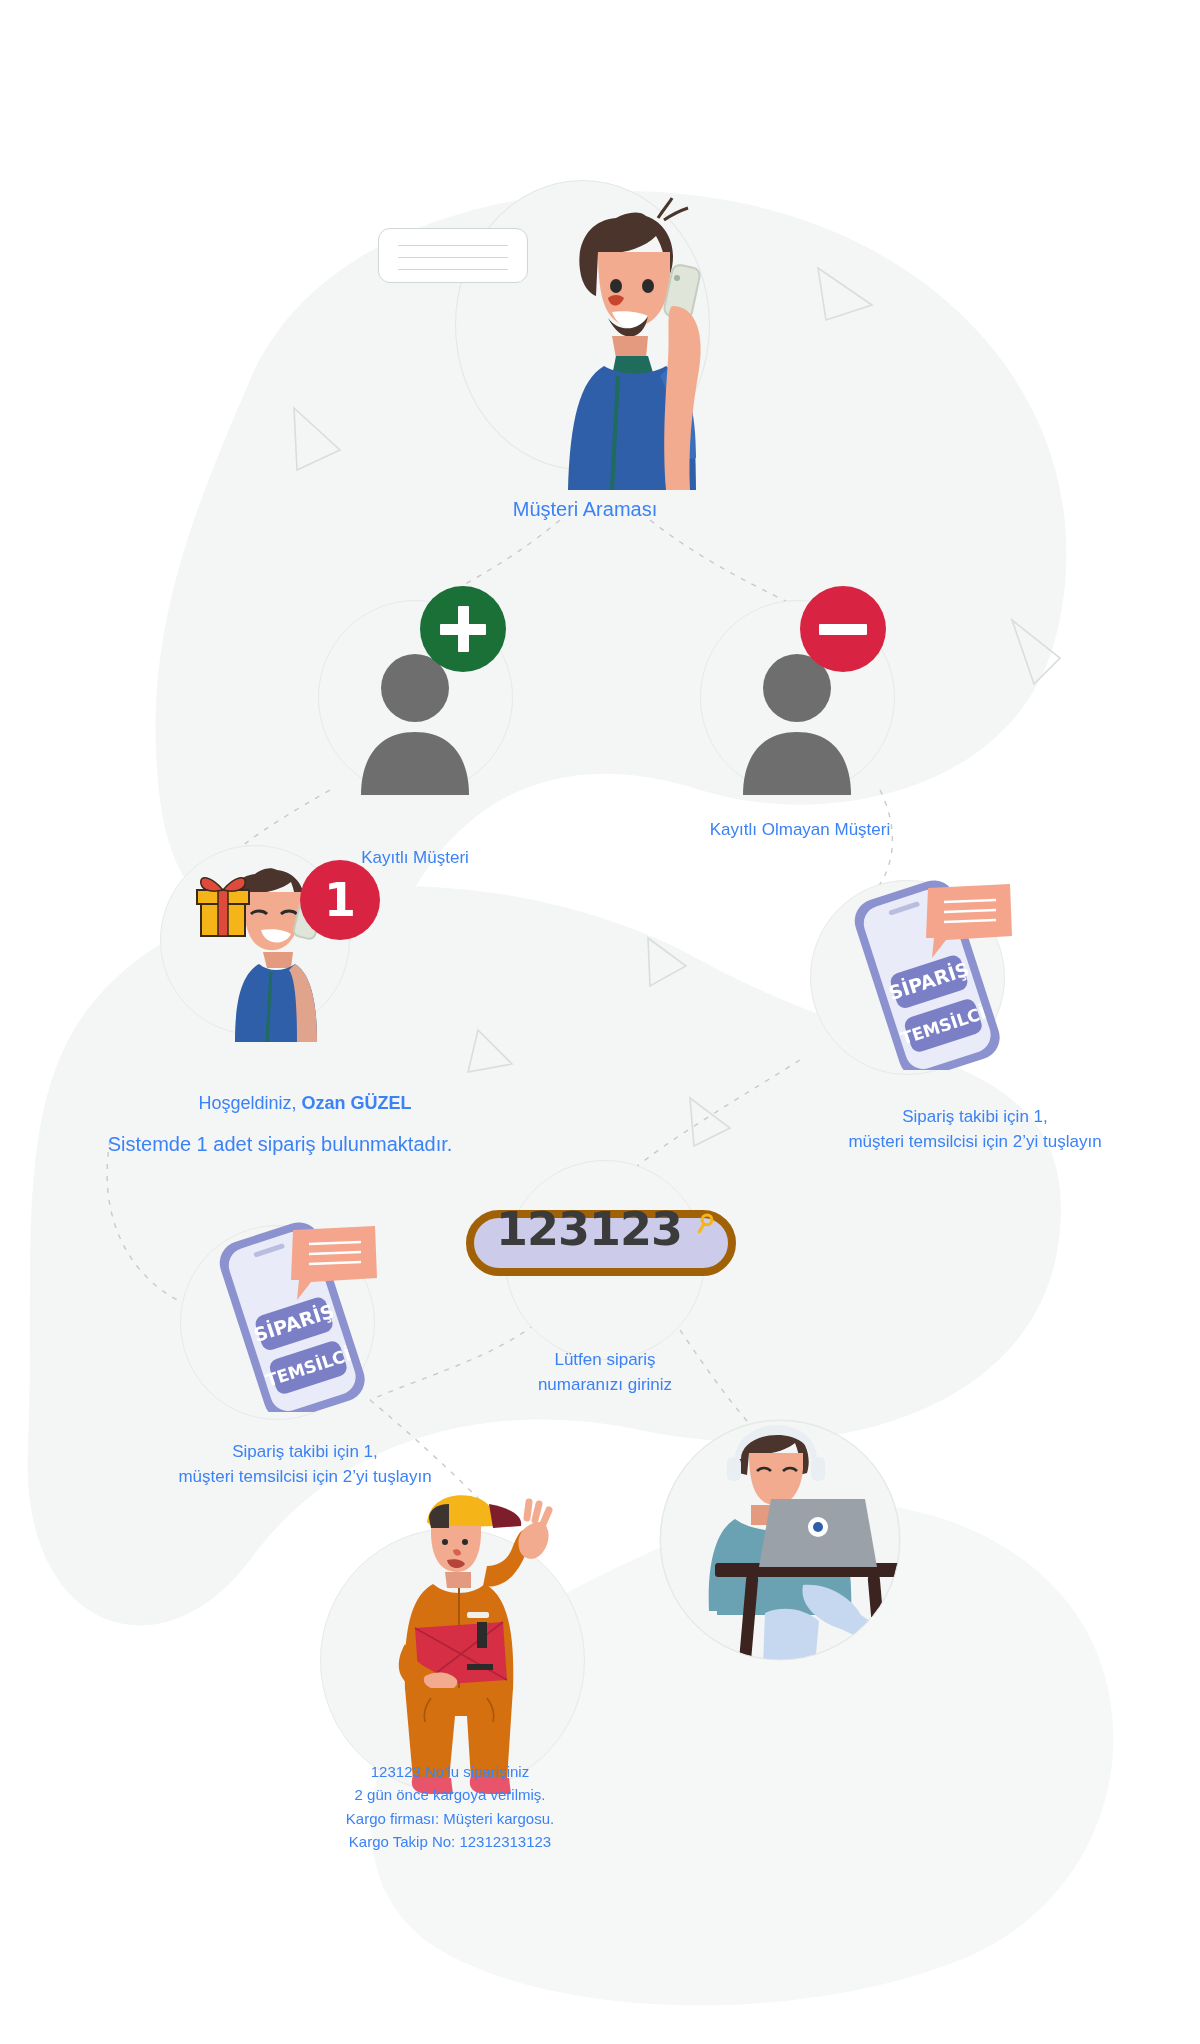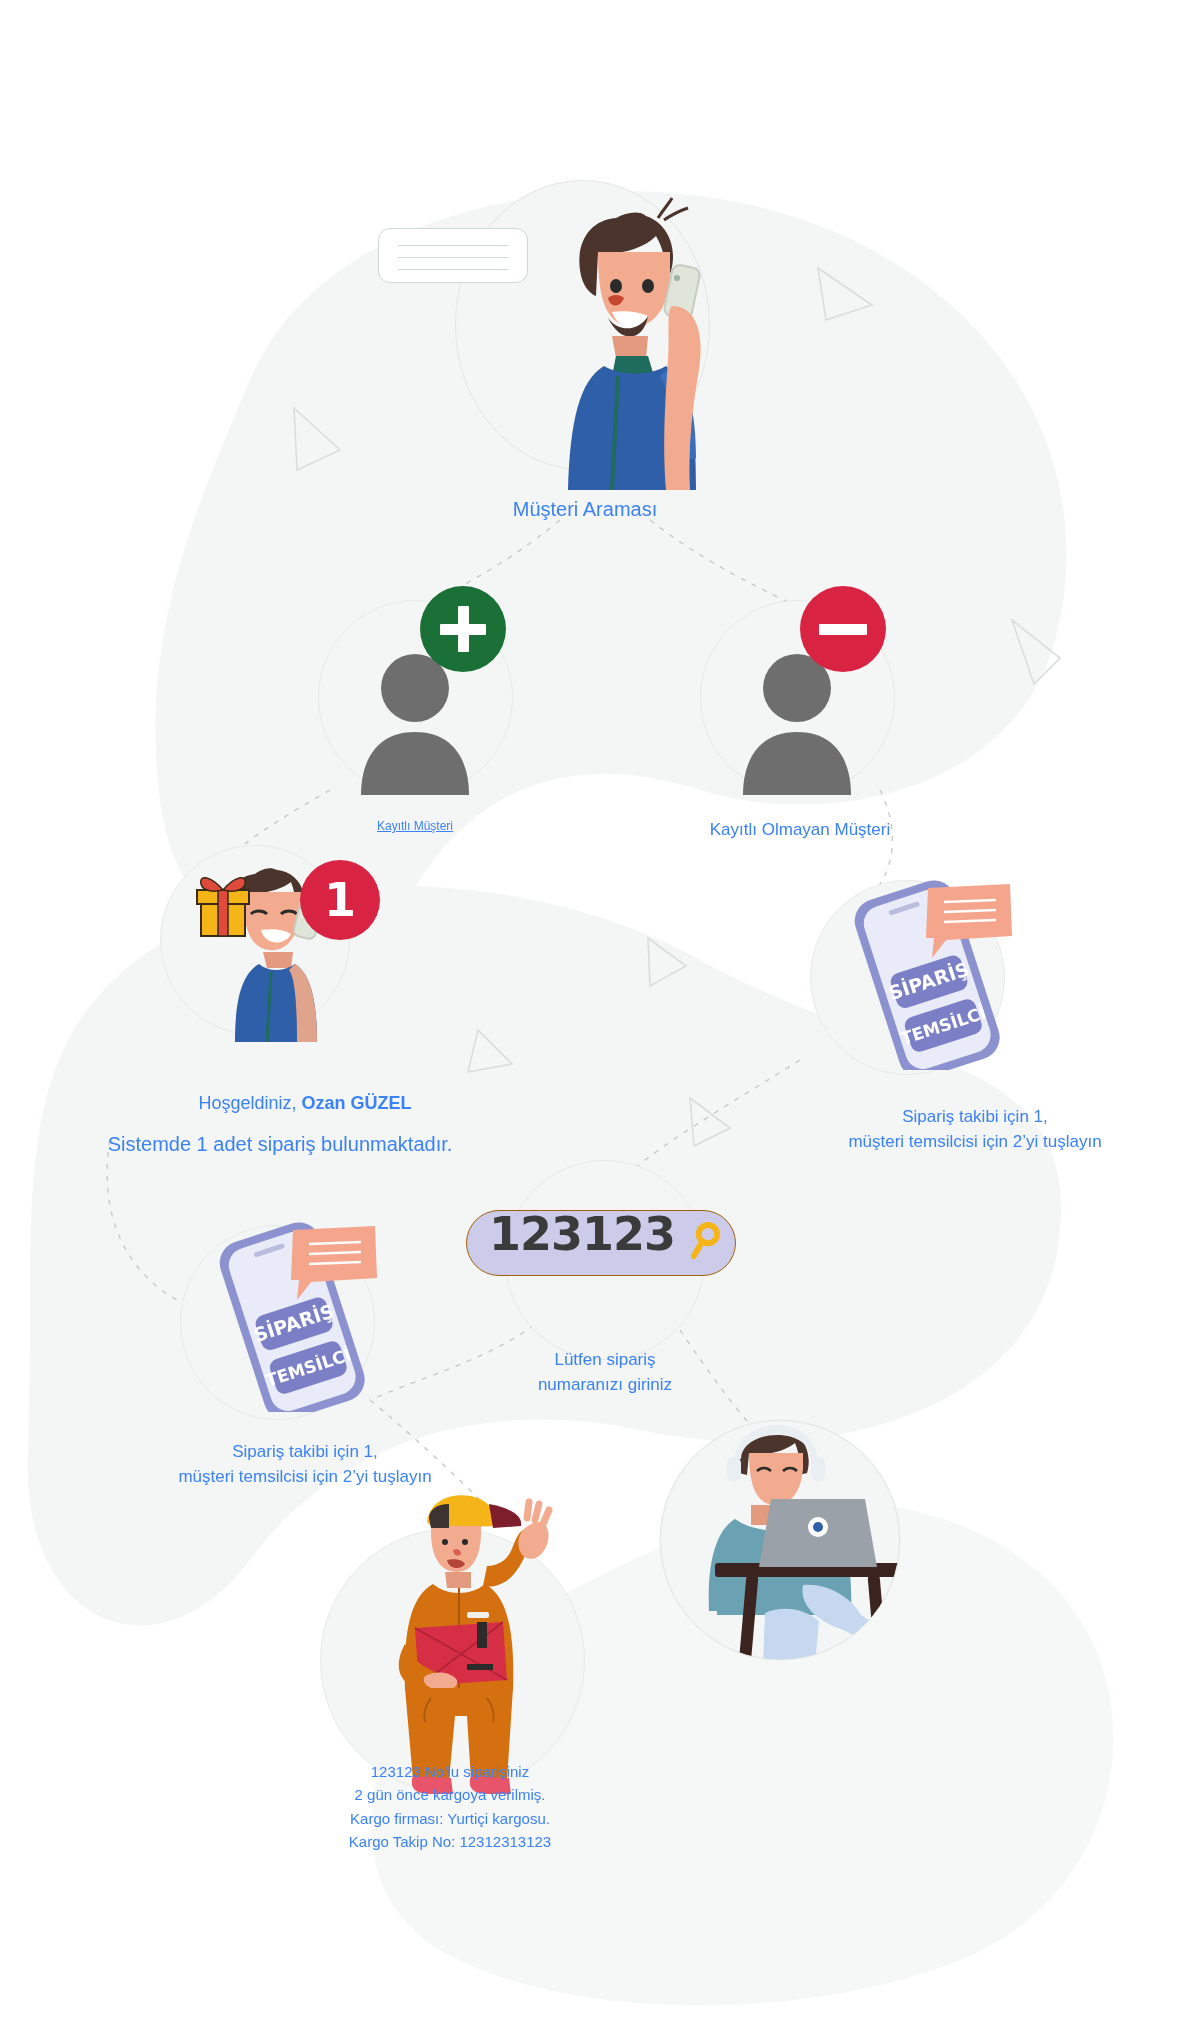--- a/index.html
+++ b/index.html
@@ -9,22 +9,22 @@
   svg.bg{position:absolute;left:0;top:0;width:1200px;height:2044px;}
   .node{position:absolute;}
   .circle{position:absolute;border-radius:50%;background:#f4f5f5;
           border:1px solid #e3e7e4;box-sizing:border-box;}
   .circle.plain{background:#f4f5f5;border:1px solid #e6eae7;}
   .cap{position:absolute;text-align:center;line-height:1.45;color:#3b82f6;}
   .cap b{font-weight:bold;}
   .badge{position:absolute;border-radius:50%;display:flex;align-items:center;
          justify-content:center;color:#fff;}
   .badge .bar{background:#fff;border-radius:1px;}
-  .searchbox{position:absolute;display:flex;align-items:flex-start;
-             background:#ccccea;border:1px solid #a16207;border-radius:40px;
+  .searchbox{position:absolute;display:flex;align-items:flex-end;
+             background:#ccccea;border:8px solid #a16207;border-radius:40px;
              box-sizing:border-box;padding:0 14px 16px 22px;}
   .searchnum{font-family:"DejaVu Sans","Liberation Sans",sans-serif;
              font-weight:bold;font-size:46px;letter-spacing:-1px;color:#3b3b3b;
              line-height:1;}
   .bubble{position:absolute;background:#fff;border:1px solid #cfd8d2;
           border-radius:12px;box-sizing:border-box;}
   .bubble i{display:block;height:1px;background:#cfd8d2;margin:0 auto 11px auto;}
 </style>
 </head>
 <body>
@@ -104,21 +104,21 @@
   <svg class="node" style="left:355px;top:650px;" width="120" height="145" viewBox="0 0 120 145">
     <circle cx="60" cy="38" r="34" fill="#6e6e6e"></circle>
     <path d="M60 82 C 22 82, 6 110, 6 145 L 114 145 C 114 110, 98 82, 60 82 Z" fill="#6e6e6e"></path>
   </svg>
   <div class="badge" style="left:420px;top:586px;width:86px;height:86px;background:#1a7037;">
     <div style="position:relative;width:46px;height:46px;">
       <div class="bar" style="position:absolute;left:0;top:18px;width:46px;height:11px;"></div>
       <div class="bar" style="position:absolute;left:18px;top:0;width:11px;height:46px;"></div>
     </div>
   </div>
-  <div class="cap" style="left:290px;top:818px;width:250px;font-size:12px;text-decoration:underline;">
+  <div class="cap" style="left:290px;top:846px;width:250px;font-size:17px;">
     <span>Kayıtlı Müşteri</span>
   </div>
 
   <div class="circle plain" style="left:700px;top:600px;width:195px;height:195px;"></div>
   <svg class="node" style="left:737px;top:650px;" width="120" height="145" viewBox="0 0 120 145">
     <circle cx="60" cy="38" r="34" fill="#6e6e6e"></circle>
     <path d="M60 82 C 22 82, 6 110, 6 145 L 114 145 C 114 110, 98 82, 60 82 Z" fill="#6e6e6e"></path>
   </svg>
   <div class="badge" style="left:800px;top:586px;width:86px;height:86px;background:#d92342;">
     <div class="bar" style="width:48px;height:11px;"></div>
@@ -301,17 +301,17 @@
     <path d="M30 208 L 138 208 L 132 300 L 96 300 L 92 236 L 80 236 L 74 300 L 38 300 Z" fill="#d4700f"></path>
     <path d="M56 218 C 50 226, 48 234, 50 242" stroke="#a8560a" stroke-width="1.6" fill="none"></path>
     <path d="M112 218 C 118 226, 120 234, 118 242" stroke="#a8560a" stroke-width="1.6" fill="none"></path>
     <path d="M38 296 C 34 308, 40 314, 56 314 L 78 314 L 76 298 Z" fill="#e8546a"></path>
     <path d="M96 296 C 92 308, 98 314, 114 314 L 136 314 L 134 298 Z" fill="#e8546a"></path>
   </svg>
 
   <div class="cap" style="left:250px;top:1760px;width:400px;font-size:15px;line-height:1.55;">
     <div>123123 No’lu siparişiniz</div>
     <div>2 gün önce kargoya verilmiş.</div>
-    <div>Kargo firması: Yurtiçi kargosu.</div>
+    <div>Kargo firması: Müşteri kargosu.</div>
     <div>Kargo Takip No: 12312313123</div>
   </div>
 
 </div>
 
 </body></html>

